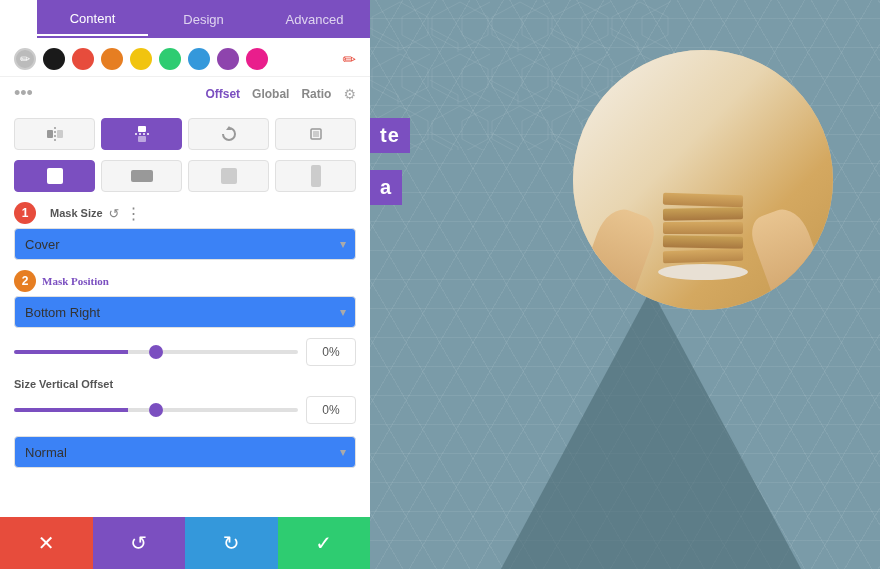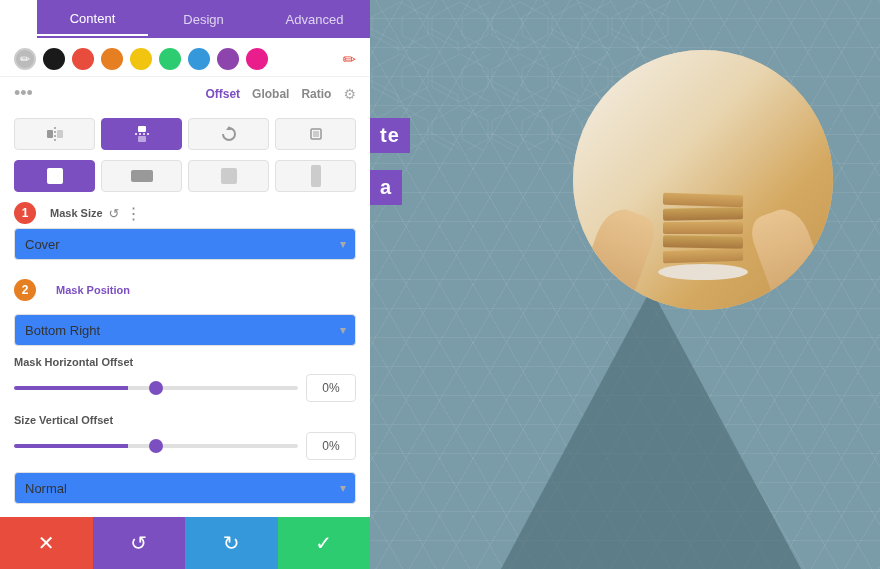--- a/index.html
+++ b/index.html
@@ -359,40 +359,39 @@
         <option>Cover</option>
         <option>Contain</option>
         <option>Auto</option>
         <option>Custom</option>
       </select>
       <span class="select-arrow">▾</span>
     </div>
 
     <div style="display:flex;align-items:center;gap:6px;margin-bottom:4px;">
       <div class="badge badge-orange">2</div>
-      <span class="section-label" style="margin:14px;">
+      <span class="section-label" style="margin:0;font-family:Liberation Serif, serif;">
         <span style="color:#7b4fc0;">Mask Position</span>
       </span>
     </div>
     <div class="select-wrapper">
       <select>
         <option>Bottom Right</option>
         <option>Center</option>
         <option>Top Left</option>
         <option>Top Center</option>
         <option>Top Right</option>
         <option>Center Left</option>
         <option>Center Right</option>
         <option>Bottom Left</option>
         <option>Bottom Center</option>
       </select>
       <span class="select-arrow">▾</span>
     </div>
 
-    <div class="section-label">Mask Horizontal Offset</div>
     <div class="slider-section">
       <div class="slider-row">
         <input type="range" min="-100" max="100" value="0" style="flex: 1 1 0%;">
         <div class="slider-value">0%</div>
       </div>
     </div>
 
     <div class="section-label">Size Vertical Offset</div>
     <div class="slider-section">
       <div class="slider-row">

